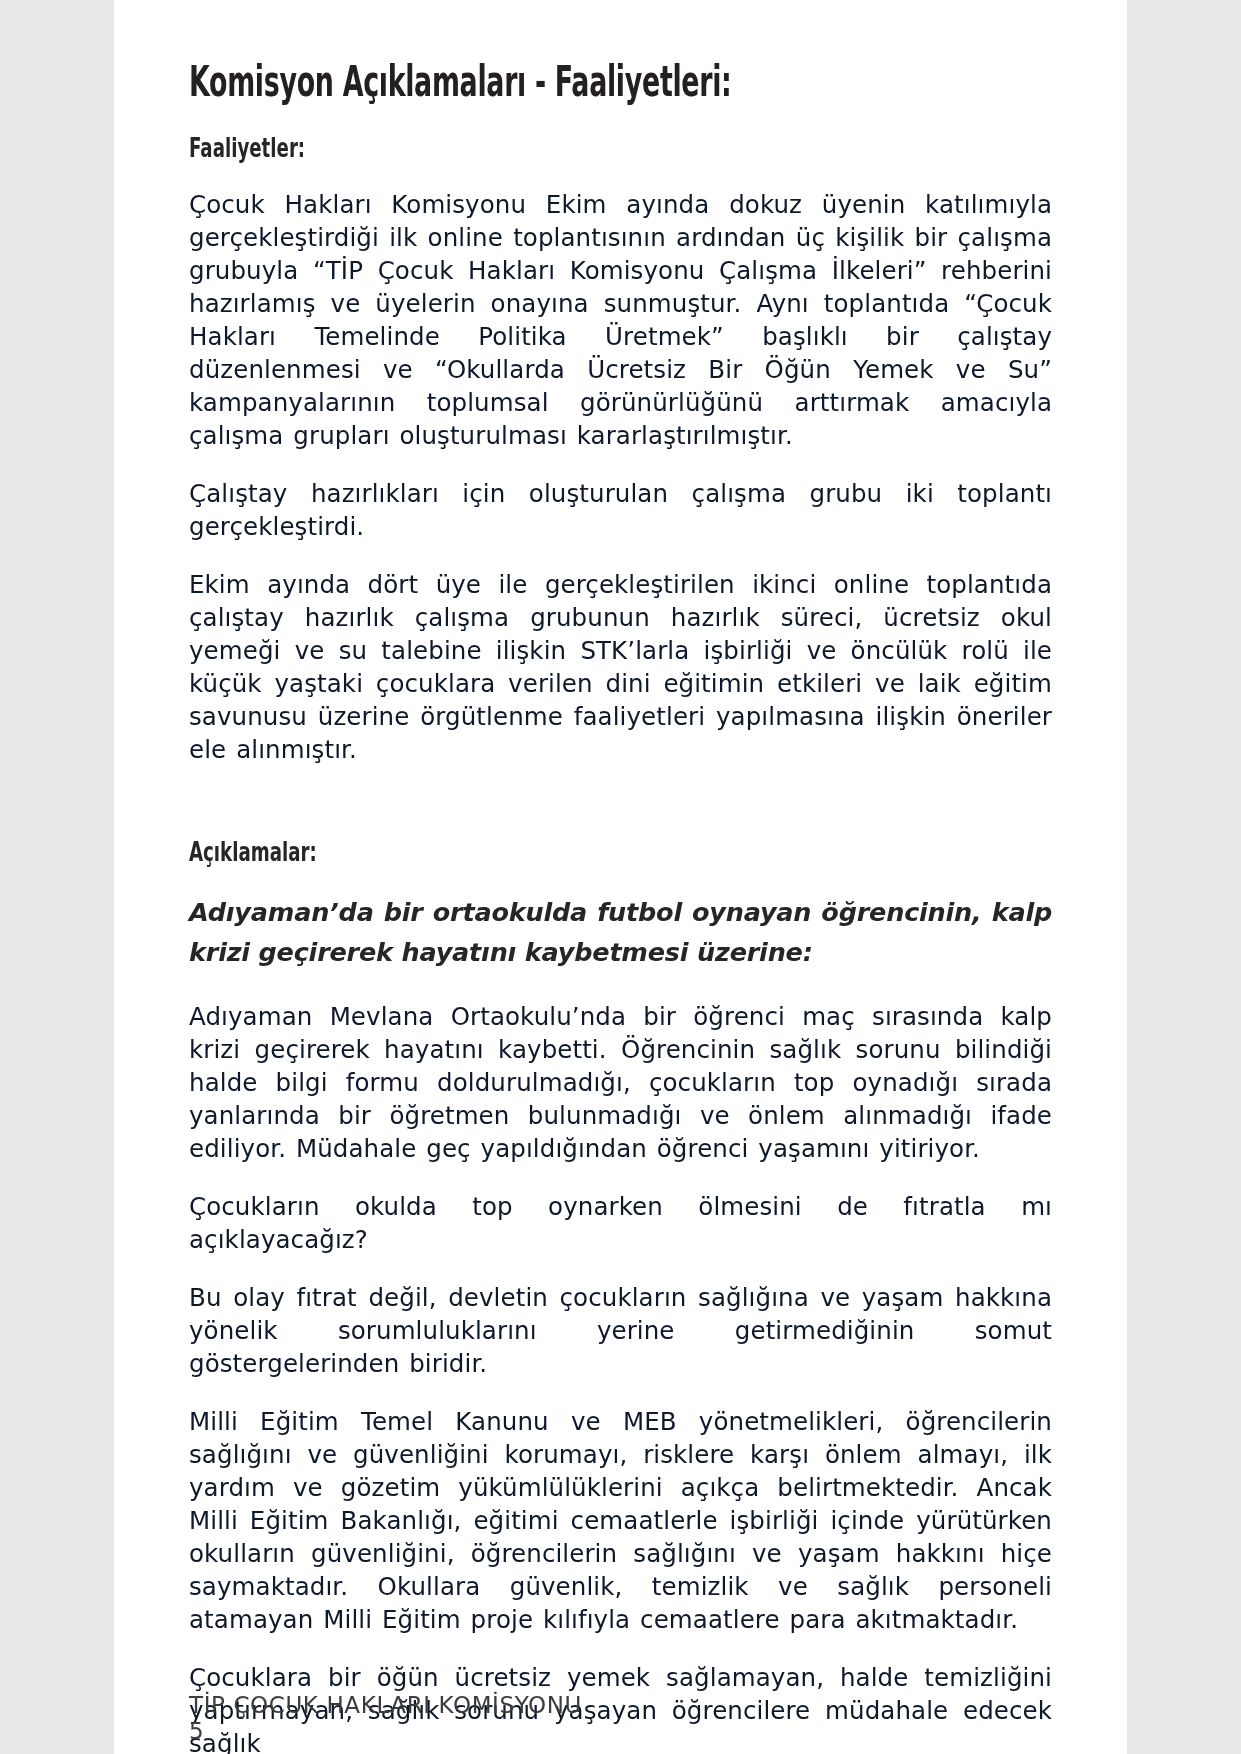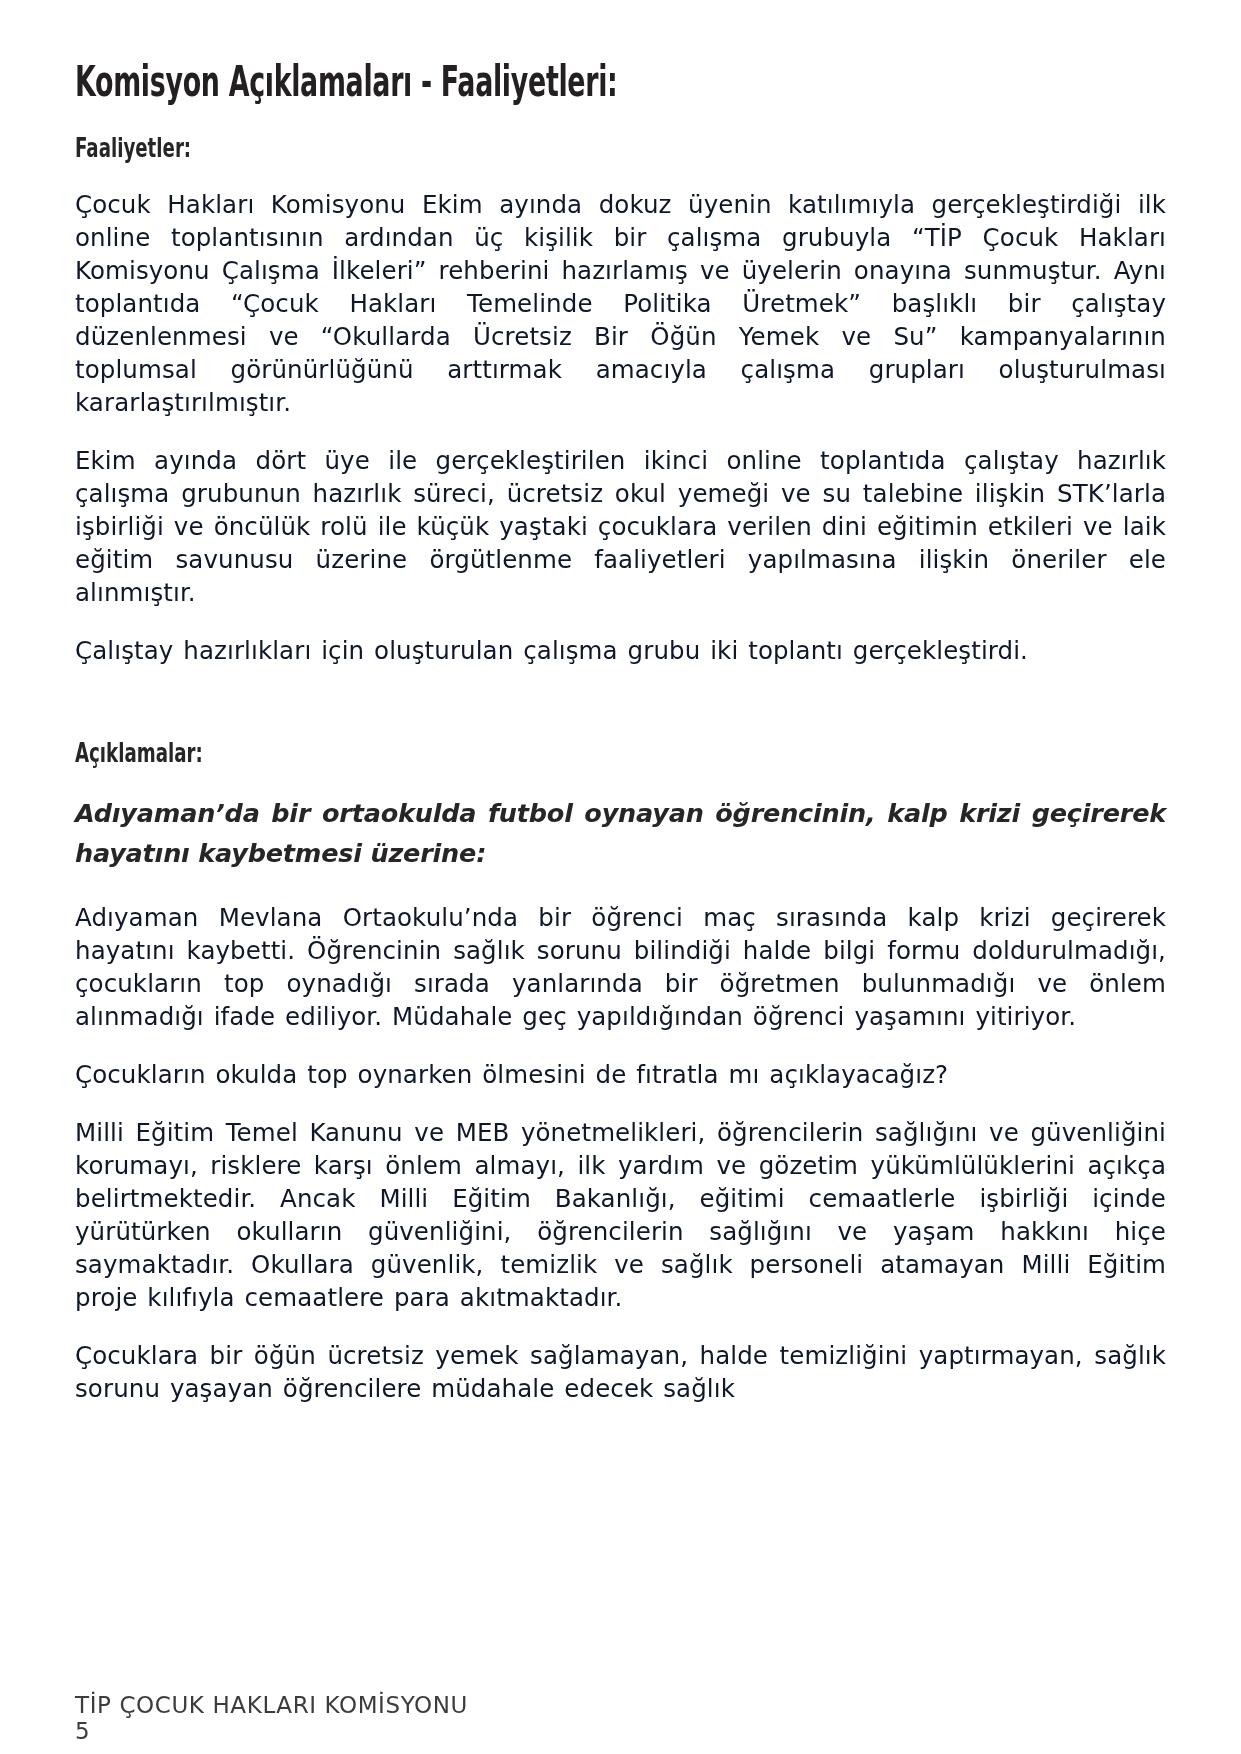--- a/index.html
+++ b/index.html
@@ -1,19 +1,19 @@
 <!DOCTYPE html>
 <html lang="tr"><head>
 <meta charset="utf-8">
 <style>
   * { box-sizing: border-box; }
   html, body { margin: 0; padding: 0; background: #e8e8e8; }
   .page {
     position: relative;
-    width: 1241px;
+    width: 1013px;
     height: 1754px;
     margin: 0 auto;
     background: #ffffff;
     font-family: "DejaVu Sans", sans-serif;
     color: #3c3c3b;
     padding: 58px 75px 0 75px;
     overflow: hidden;
   }
   .doc-title {
     margin: 0 0 26px 0;
@@ -79,33 +79,34 @@
 <body>
 
 <div class="page">
 
   <h1 class="doc-title">Komisyon Açıklamaları - Faaliyetleri:</h1>
 
   <h2 class="section-heading">Faaliyetler:</h2>
 
   <p class="body-par">Çocuk Hakları Komisyonu Ekim ayında dokuz üyenin katılımıyla gerçekleştirdiği ilk online toplantısının ardından üç kişilik bir çalışma grubuyla “TİP Çocuk Hakları Komisyonu Çalışma İlkeleri” rehberini hazırlamış ve üyelerin onayına sunmuştur. Aynı toplantıda “Çocuk Hakları Temelinde Politika Üretmek” başlıklı bir çalıştay düzenlenmesi ve “Okullarda Ücretsiz Bir Öğün Yemek ve Su” kampanyalarının toplumsal görünürlüğünü arttırmak amacıyla çalışma grupları oluşturulması kararlaştırılmıştır.</p>
 
+  <p class="body-par">Çalıştay hazırlıkları için oluşturulan çalışma grubu iki toplantı gerçekleştirdi.</p>
+
   <p class="body-par">Ekim ayında dört üye ile gerçekleştirilen ikinci online toplantıda çalıştay hazırlık çalışma grubunun hazırlık süreci, ücretsiz okul yemeği ve su talebine ilişkin STK’larla işbirliği ve öncülük rolü ile küçük yaştaki çocuklara verilen dini eğitimin etkileri ve laik eğitim savunusu üzerine örgütlenme faaliyetleri yapılmasına ilişkin öneriler ele alınmıştır.</p>
-
-  <p class="body-par">Çalıştay hazırlıkları için oluşturulan çalışma grubu iki toplantı gerçekleştirdi.</p>
 
   <h2 class="section-heading second">Açıklamalar:</h2>
 
   <h3 class="case-heading">Adıyaman’da bir ortaokulda futbol oynayan öğrencinin, kalp krizi geçirerek hayatını kaybetmesi üzerine:</h3>
 
 
   <p class="body-par">Adıyaman Mevlana Ortaokulu’nda bir öğrenci maç sırasında kalp krizi geçirerek hayatını kaybetti. Öğrencinin sağlık sorunu bilindiği halde bilgi formu doldurulmadığı, çocukların top oynadığı sırada yanlarında bir öğretmen bulunmadığı ve önlem alınmadığı ifade ediliyor. Müdahale geç yapıldığından öğrenci yaşamını yitiriyor.</p>
 
   <p class="body-par">Çocukların okulda top oynarken ölmesini de fıtratla mı açıklayacağız?</p>
 
+  <p class="body-par">Bu olay fıtrat değil, devletin çocukların sağlığına ve yaşam hakkına yönelik sorumluluklarını yerine getirmediğinin somut göstergelerinden biridir.</p>
 
   <p class="body-par">Milli Eğitim Temel Kanunu ve MEB yönetmelikleri, öğrencilerin sağlığını ve güvenliğini korumayı, risklere karşı önlem almayı, ilk yardım ve gözetim yükümlülüklerini açıkça belirtmektedir. Ancak Milli Eğitim Bakanlığı, eğitimi cemaatlerle işbirliği içinde yürütürken okulların güvenliğini, öğrencilerin sağlığını ve yaşam hakkını hiçe saymaktadır. Okullara güvenlik, temizlik ve sağlık personeli atamayan Milli Eğitim proje kılıfıyla cemaatlere para akıtmaktadır.</p>
 
   <p class="body-par">Çocuklara bir öğün ücretsiz yemek sağlamayan, halde temizliğini yaptırmayan, sağlık sorunu yaşayan öğrencilere müdahale edecek sağlık</p>
 
   <div class="footer">
     <span class="footer-left">TİP ÇOCUK HAKLARI KOMİSYONU</span>
     <span class="page-num">5</span>
   </div>
 

